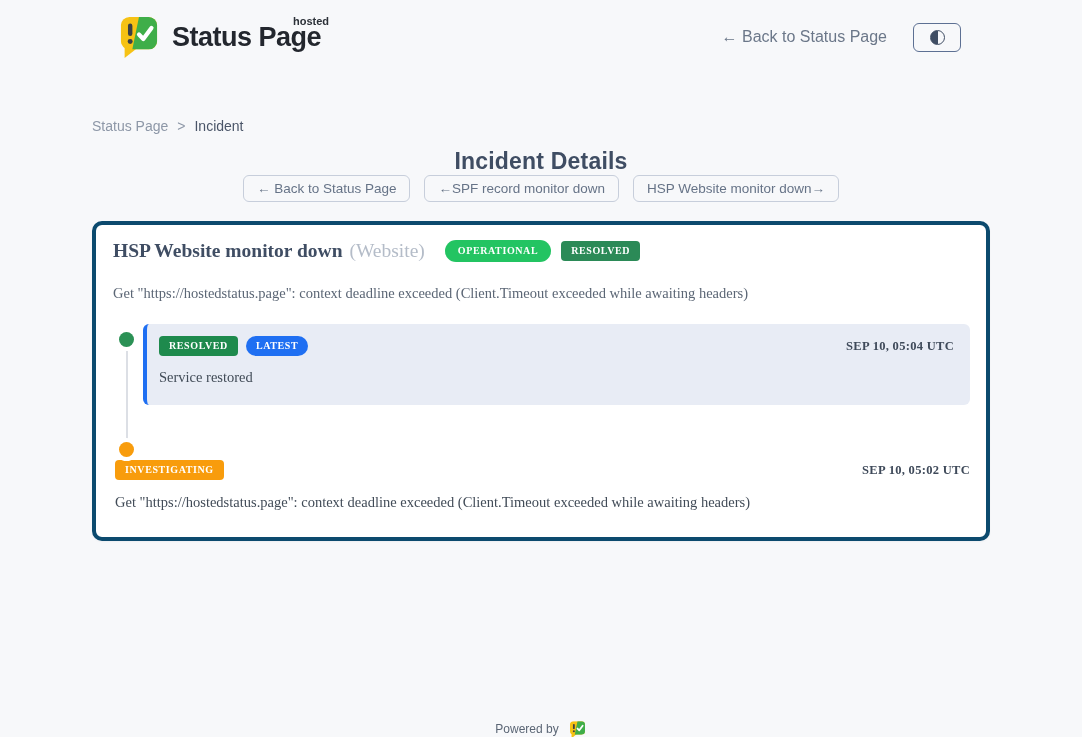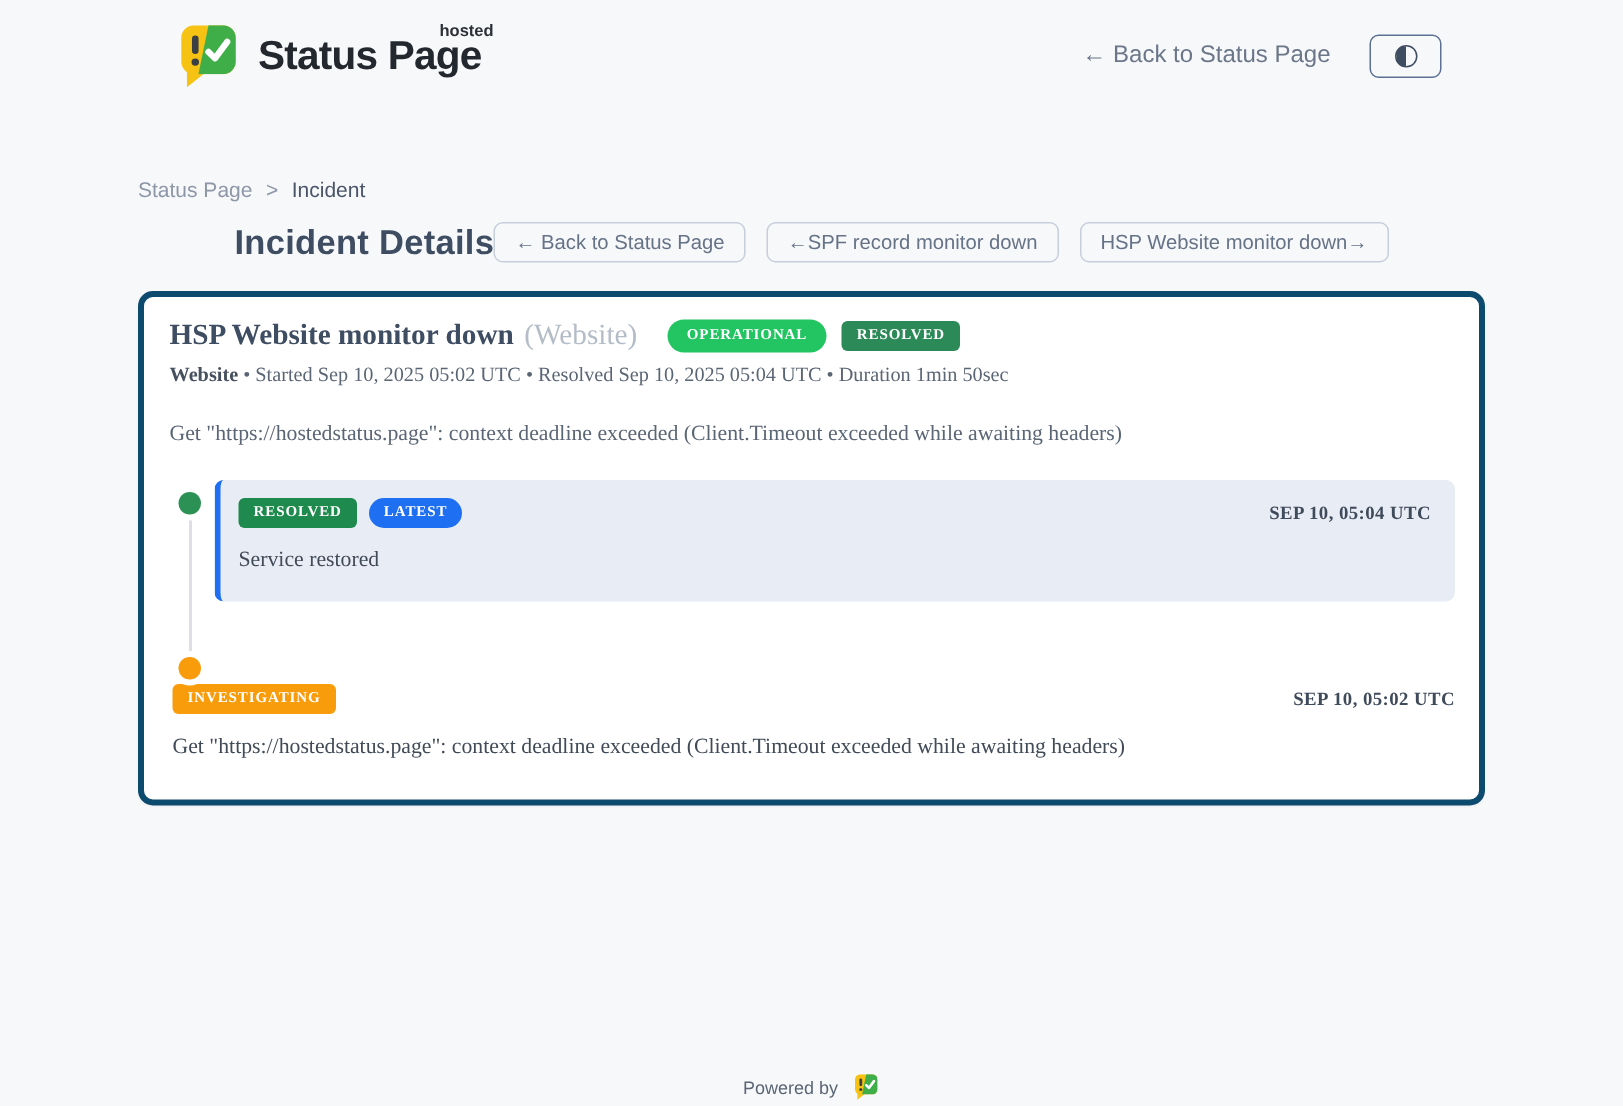--- a/index.html
+++ b/index.html
@@ -40,21 +40,21 @@
     border:1.5px solid #3f4d63;
     background:linear-gradient(90deg,#3f4d63 50%, transparent 50%);
   }
 
   
   .container { width:898px; margin:0 auto; }
   .breadcrumb { margin-top:58px; font-size:14px; color:#8d97a7; display:flex; gap:9px; align-items:center; }
   .breadcrumb .crumb-link { color:#8d97a7; }
   .breadcrumb .crumb-current { color:#4a5568; font-weight:400; }
 
-  .title-row { margin-top:14px; display:flex; align-items:center; justify-content:center; }
+  .title-row { margin-top:14px; display:flex; align-items:center; justify-content:flex-end;flex-direction:column; }
   .page-title { font-size:23px; font-weight:700; color:#3f4d63; letter-spacing:0.2px; }
   .nav-btns { display:flex; gap:14px; }
   .nav-btn {
     background:transparent; border:1px solid #c7cedb; border-radius:6px;
     color:#667387; font-size:13.5px; padding:5px 13px; cursor:pointer;
     font-family:inherit; white-space:nowrap;
   }
 
   
   .card {
@@ -173,23 +173,20 @@
 
     <div class="card-title-row">
       <span class="incident-title">HSP Website monitor down</span>
       <span class="incident-scope">(Website)</span>
       <span class="badges">
         <span class="badge pill bg-operational">OPERATIONAL</span>
         <span class="badge bg-resolved-dark">RESOLVED</span>
       </span>
     </div>
 
-    <div class="meta-line">
-      <span class="meta-component">Website</span><span> • Started Sep 10, 2025 05:02 UTC • Resolved Sep 10, 2025 05:04 UTC • Duration 1min 50sec</span>
-    </div>
 
     <div class="description">Get "https://hostedstatus.page": context deadline exceeded (Client.Timeout exceeded while awaiting headers)</div>
 
     <div class="timeline">
       <div class="tl-line"></div>
 
       <div class="tl-entry">
         <div class="tl-dot dot-green"></div>
         <div class="tl-content">
           <div class="tl-box">

